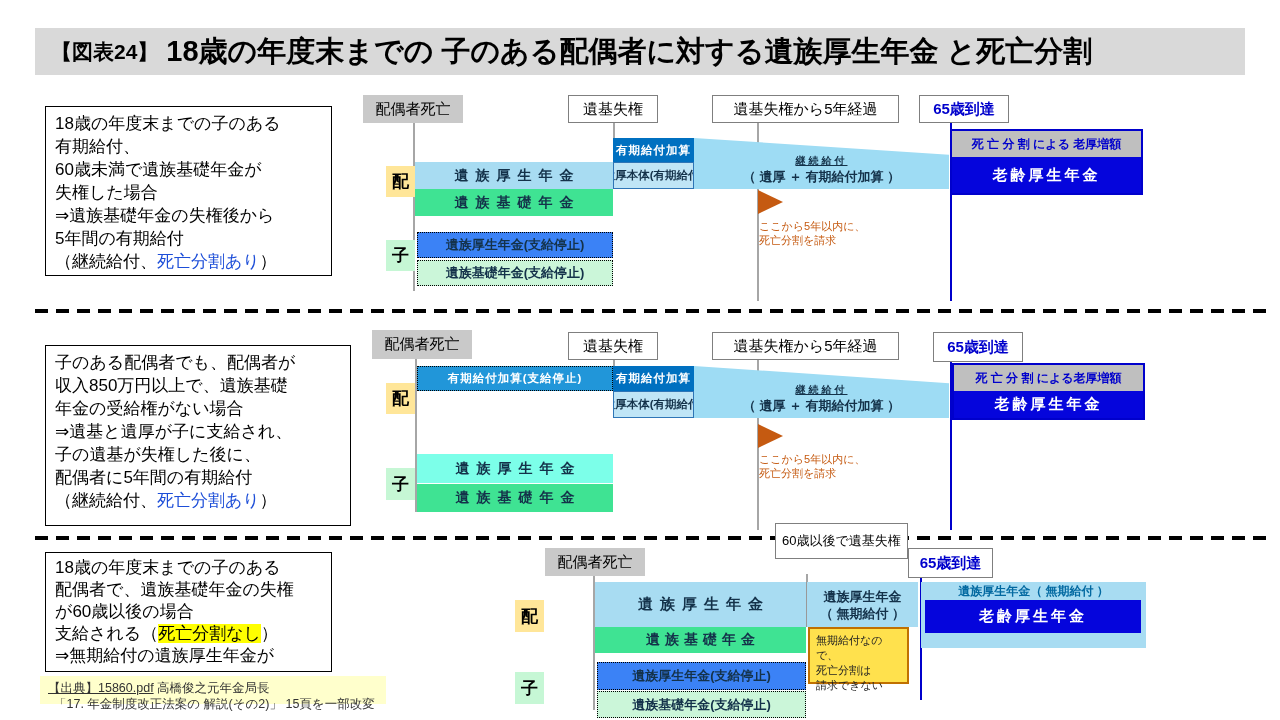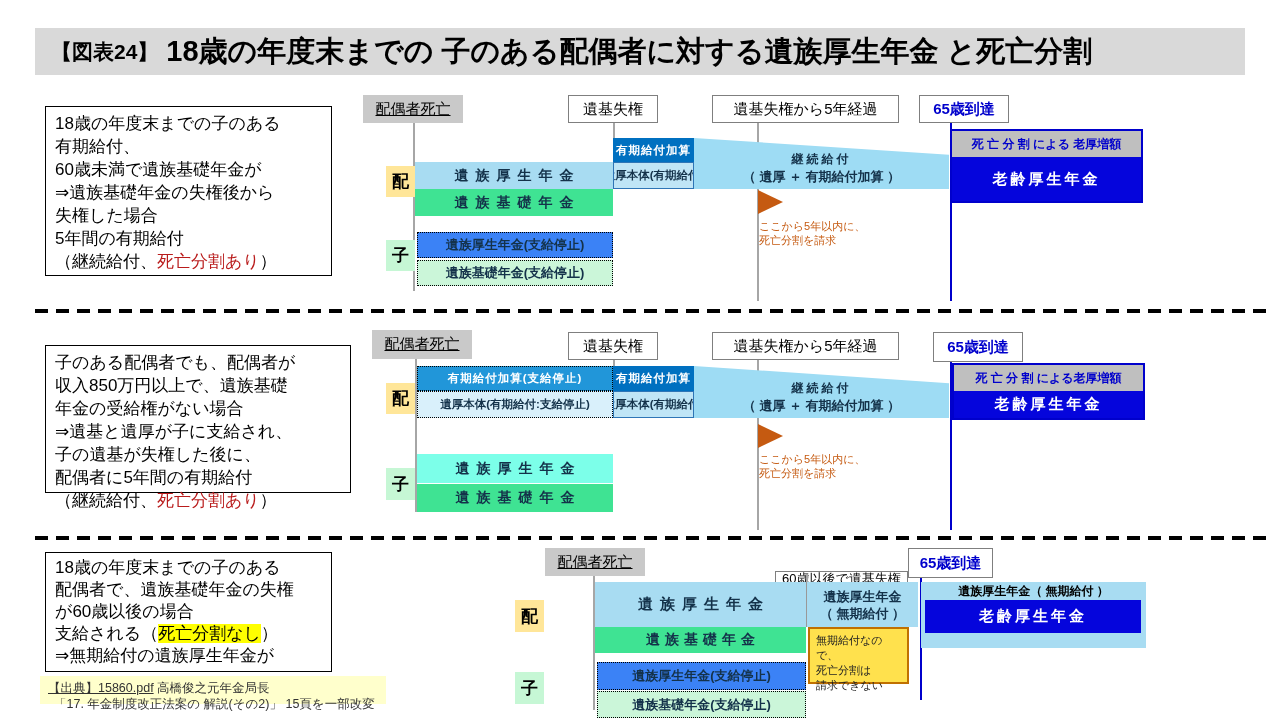--- a/index.html
+++ b/index.html
@@ -6,25 +6,25 @@
   #stage{position:relative;width:1280px;height:720px;background:#fff;overflow:hidden;
          font-family:"Liberation Sans","DejaVu Sans",sans-serif;color:#000;}
   .abs{position:absolute;box-sizing:border-box;}
   
   .title-bar{background:#D9D9D9;display:flex;align-items:center;padding-left:16px;}
   .title-tag{font-size:21px;font-weight:700;margin-right:8px;white-space:nowrap;}
   .title-main{font-size:29px;font-weight:600;letter-spacing:0px;white-space:nowrap;}
   
   .desc{border:1.5px solid #000;background:#fff;font-size:17px;line-height:23px;padding:5px 9px;}
   .desc.compact{line-height:22px;padding:4px 9px;}
-  .em-orange{color:#b91c1c;}
+  .em-orange{color:#1d4ed8;}
   .em-yellow{background:#FFFF00;}
   
   .evbox{display:flex;align-items:center;justify-content:center;font-size:15px;white-space:nowrap;}
-  .ev-gray{background:#C9C9C9;text-decoration:underline;}
+  .ev-gray{background:#C9C9C9;}
   .ev-white{background:#fff;border:1px solid #7F7F7F;}
   .ev-blue{color:#0000CC;font-weight:700;}
   
   .vline{width:2px;background:#A6A6A6;}
   .vline-blue{width:2px;background:#0000CC;}
   
   .bar{display:flex;align-items:center;justify-content:center;font-weight:700;
        color:#14324a;white-space:nowrap;overflow:hidden;}
   .bar-lblue{background:#A8DCF2;}
   .bar-green{background:#3FE393;}
@@ -37,42 +37,42 @@
   .bar-hontai{background:#BFE5F6;border:1px solid #2E75B6;}
   .dotted{border:1.5px dotted #000;}
   .sp7{letter-spacing:7px;text-indent:7px;font-size:14px;}
   .sp5{letter-spacing:5px;text-indent:5px;font-size:14px;}
   .f13{font-size:13px;font-weight:700;}
   .f115{font-size:11.5px;font-weight:700;letter-spacing:1px;}
   
   .trap{background:#9EDCF4;clip-path:polygon(0 0,100% 33%,100% 100%,0 100%);
         display:flex;flex-direction:column;align-items:center;justify-content:flex-end;
         padding-bottom:3px;color:#14324a;font-weight:700;}
-  .trap .l1{font-size:12px;letter-spacing:3px;}
+  .trap .l1{font-size:10px;letter-spacing:3px;text-decoration:underline;}
   .trap .l2{font-size:13px;}
   
   .combo{border:2px solid #0000CC;display:flex;flex-direction:column;}
   .combo-top{background:#BFBFBF;color:#0000CC;font-weight:700;font-size:12px;
              display:flex;align-items:center;justify-content:center;flex:0 0 26px;white-space:nowrap;}
   .combo-bot{background:#0505DC;color:#fff;font-weight:700;font-size:15px;letter-spacing:3px;
              display:flex;align-items:center;justify-content:center;flex:1;white-space:nowrap;}
   
   .rowlab{display:flex;align-items:center;justify-content:center;font-size:17px;font-weight:600;}
   .lab-y{background:#FFE699;}
   .lab-g{background:#C6F7D5;}
   
   .arrow{width:0;height:0;border-left:25px solid #C55A11;border-top:12px solid transparent;border-bottom:12px solid transparent;}
   .onote{color:#C55A11;font-size:11px;line-height:14px;white-space:nowrap;}
   
   .sep{height:4px;background:repeating-linear-gradient(90deg,#000 0 13px,transparent 13px 21px);}
   
   .note-box{background:#FFE14D;border:2px solid #C07000;font-size:11px;line-height:15px;
             padding:4px 6px;color:#222;}
   .s3-right{background:#A8DCF2;}
-  .s3-right-label{font-size:12px;font-weight:700;color:#000000;text-align:center;line-height:18px;white-space:nowrap;}
+  .s3-right-label{font-size:12px;font-weight:700;color:#0369a1;text-align:center;line-height:18px;white-space:nowrap;}
   .s3-rorei{background:#0505DC;color:#fff;font-weight:700;font-size:15px;letter-spacing:3px;
             display:flex;align-items:center;justify-content:center;}
   
   .source{background:#FFFFCC;font-size:12.5px;line-height:16px;color:#333;padding:4px 8px;}
   .src-link{text-decoration:underline;color:#333;}
   .muki{background:#A8DCF2;border-left:1px solid #999;display:flex;flex-direction:column;
         align-items:center;justify-content:center;font-weight:700;color:#14324a;font-size:13px;line-height:17px;}
 </style>
 </head>
 <body>
@@ -81,22 +81,22 @@
 
   <div class="abs title-bar" style="left:35px;top:28px;width:1210px;height:47px;">
     <span class="title-tag">【図表24】</span>
     <span class="title-main">18歳の年度末までの 子のある配偶者に対する遺族厚生年金 と死亡分割</span>
   </div>
 
   <div class="abs desc" style="left:45px;top:106px;width:287px;height:170px;">
     <div>18歳の年度末までの子のある</div>
     <div>有期給付、</div>
     <div>60歳未満で遺族基礎年金が</div>
+    <div>失権した場合</div>
     <div>⇒遺族基礎年金の失権後から</div>
-    <div>失権した場合</div>
     <div>5年間の有期給付</div>
     <div><span>（継続給付、</span><span class="em-orange">死亡分割あり</span><span>）</span></div>
   </div>
 
   <div class="abs evbox ev-gray" style="left:363px;top:95px;width:100px;height:28px;">配偶者死亡</div>
   <div class="abs evbox ev-white" style="left:568px;top:95px;width:90px;height:28px;">遺基失権</div>
   <div class="abs evbox ev-white" style="left:712px;top:95px;width:187px;height:28px;">遺基失権から5年経過</div>
   <div class="abs evbox ev-white ev-blue" style="left:919px;top:95px;width:90px;height:28px;">65歳到達</div>
 
   <div class="abs vline" style="left:413px;top:123px;height:168px;"></div>
@@ -108,36 +108,36 @@
   <div class="abs rowlab lab-g" style="left:386px;top:240px;width:29px;height:31px;">子</div>
 
   <div class="abs bar bar-lblue sp7" style="left:415px;top:162px;width:198px;height:27px;">遺族厚生年金</div>
   <div class="abs bar bar-green sp7" style="left:415px;top:189px;width:198px;height:27px;">遺族基礎年金</div>
   <div class="abs bar bar-dblue f115" style="left:613px;top:138px;width:81px;height:24px;">有期給付加算</div>
   <div class="abs bar bar-hontai" style="left:613px;top:162px;width:81px;height:27px;font-size:11.5px;">遺厚本体(有期給付)</div>
   <div class="abs trap" style="left:694px;top:138px;width:255px;height:51px;">
     <div class="l1">継続給付</div>
     <div class="l2">（ 遺厚 ＋ 有期給付加算 ）</div>
   </div>
-  <div class="abs combo" style="left:950px;top:129px;width:193px;height:74px;">
+  <div class="abs combo" style="left:950px;top:129px;width:193px;height:66px;">
     <div class="combo-top">死 亡 分 割 による 老厚増額</div>
     <div class="combo-bot">老齢厚生年金</div>
   </div>
   <div class="abs bar bar-pcyan dotted f13" style="left:417px;top:232px;width:196px;height:26px;">遺族厚生年金(支給停止)</div>
   <div class="abs bar bar-pgreen dotted f13" style="left:417px;top:260px;width:196px;height:26px;">遺族基礎年金(支給停止)</div>
 
   <div class="abs arrow" style="left:758px;top:190px;"></div>
   <div class="abs onote" style="left:759px;top:219px;">
     <div>ここから5年以内に、</div>
     <div>死亡分割を請求</div>
   </div>
 
   <div class="abs sep" style="left:35px;top:309px;width:1237px;"></div>
 
-  <div class="abs desc" style="left:45px;top:345px;width:306px;height:148px;">
+  <div class="abs desc" style="left:45px;top:345px;width:306px;height:181px;">
     <div>子のある配偶者でも、配偶者が</div>
     <div>収入850万円以上で、遺族基礎</div>
     <div>年金の受給権がない場合</div>
     <div>⇒遺基と遺厚が子に支給され、</div>
     <div>子の遺基が失権した後に、</div>
     <div>配偶者に5年間の有期給付</div>
     <div><span>（継続給付、</span><span class="em-orange">死亡分割あり</span><span>）</span></div>
   </div>
 
   <div class="abs evbox ev-gray" style="left:372px;top:330px;width:100px;height:29px;">配偶者死亡</div>
@@ -147,21 +147,20 @@
 
   <div class="abs vline" style="left:415px;top:359px;height:153px;"></div>
   <div class="abs vline" style="left:613px;top:360px;height:6px;"></div>
   <div class="abs vline" style="left:757px;top:360px;height:170px;"></div>
   <div class="abs vline-blue" style="left:950px;top:362px;height:168px;"></div>
 
   <div class="abs rowlab lab-y" style="left:386px;top:383px;width:29px;height:31px;">配</div>
   <div class="abs rowlab lab-g" style="left:386px;top:468px;width:29px;height:32px;">子</div>
 
   <div class="abs bar bar-mblue dotted f115" style="left:417px;top:366px;width:196px;height:25px;">有期給付加算(支給停止)</div>
-  <div class="abs bar bar-pblue dotted" style="left:417px;top:391px;width:196px;height:27px;font-size:11.5px;">遺厚本体(有期給付:支給停止)</div>
   <div class="abs bar bar-dblue f115" style="left:613px;top:366px;width:81px;height:25px;">有期給付加算</div>
   <div class="abs bar bar-hontai" style="left:613px;top:391px;width:81px;height:27px;font-size:11.5px;">遺厚本体(有期給付)</div>
   <div class="abs trap" style="left:694px;top:366px;width:255px;height:52px;">
     <div class="l1">継続給付</div>
     <div class="l2">（ 遺厚 ＋ 有期給付加算 ）</div>
   </div>
   <div class="abs combo" style="left:952px;top:363px;width:193px;height:57px;">
     <div class="combo-top">死 亡 分 割 による老厚増額</div>
     <div class="combo-bot">老齢厚生年金</div>
   </div>
@@ -183,21 +182,21 @@
     <div><span>支給される（</span><span class="em-yellow">死亡分割なし</span><span>）</span></div>
     <div>⇒無期給付の遺族厚生年金が</div>
   </div>
 
   <div class="abs source" style="left:40px;top:676px;width:346px;height:28px;">
     <div><span class="src-link">【出典】15860.pdf</span>&nbsp;<span>高橋俊之元年金局長</span></div>
     <div style="padding-left:6px;">「17. 年金制度改正法案の 解説(その2)」 15頁を一部改変</div>
   </div>
 
   <div class="abs evbox ev-gray" style="left:545px;top:548px;width:100px;height:28px;">配偶者死亡</div>
-  <div class="abs evbox ev-white" style="left:775px;top:523px;width:133px;height:15px;font-size:13px;margin-top:48px;">60歳以後で遺基失権</div>
+  <div class="abs evbox ev-white" style="left:775px;top:523px;width:133px;height:36px;font-size:13px;">60歳以後で遺基失権</div>
   <div class="abs evbox ev-white ev-blue" style="left:908px;top:548px;width:85px;height:30px;">65歳到達</div>
 
   <div class="abs vline" style="left:593px;top:576px;height:134px;"></div>
   <div class="abs vline" style="left:806px;top:574px;height:9px;"></div>
   <div class="abs vline-blue" style="left:920px;top:578px;height:122px;"></div>
 
   <div class="abs rowlab lab-y" style="left:515px;top:600px;width:29px;height:32px;">配</div>
   <div class="abs rowlab lab-g" style="left:515px;top:672px;width:29px;height:32px;">子</div>
 
   <div class="abs bar bar-lblue sp7" style="left:595px;top:582px;width:211px;height:45px;font-size:15px;">遺族厚生年金</div>

